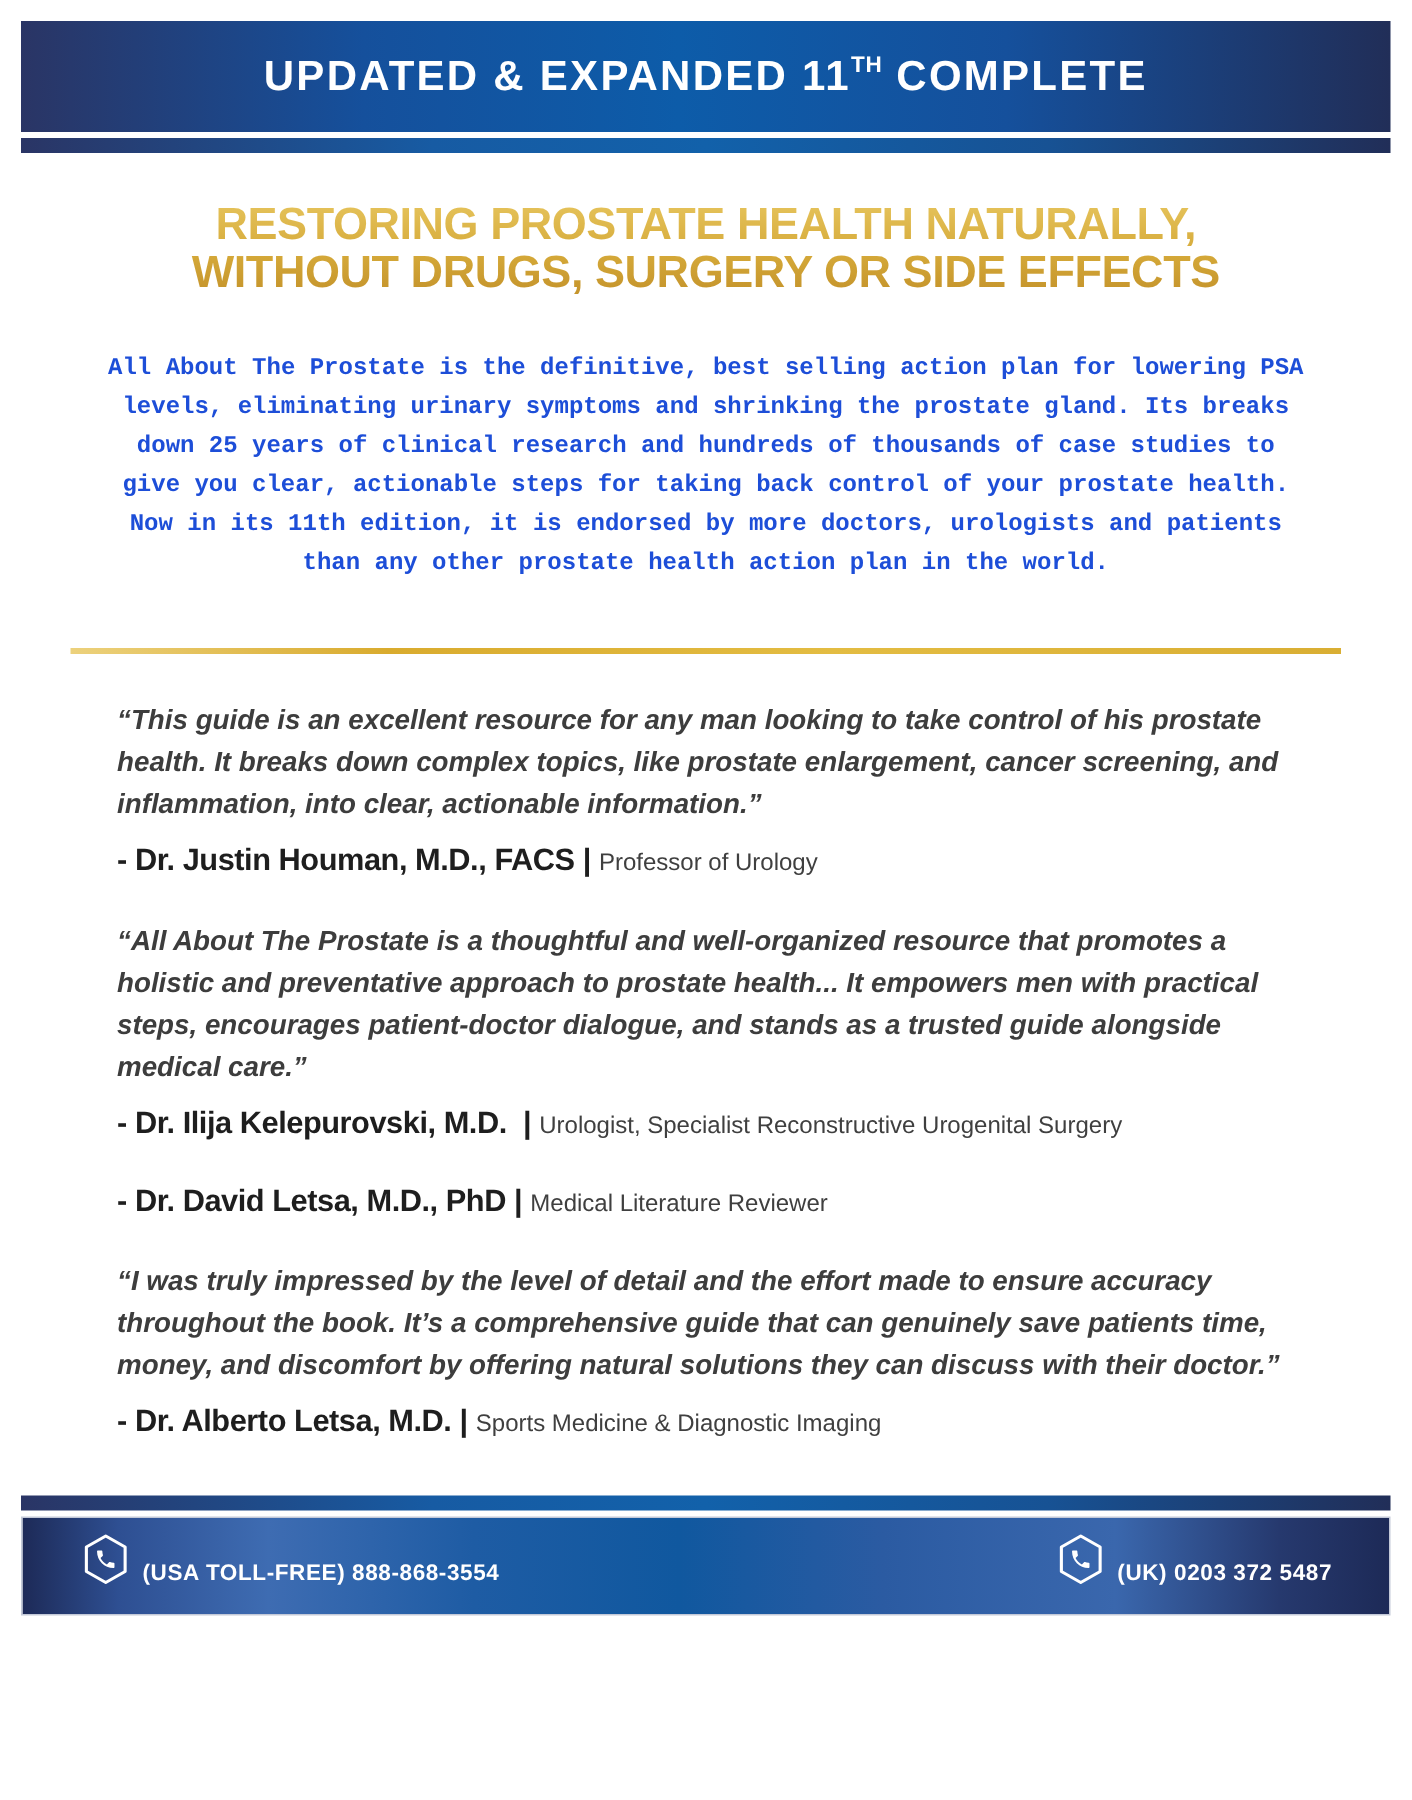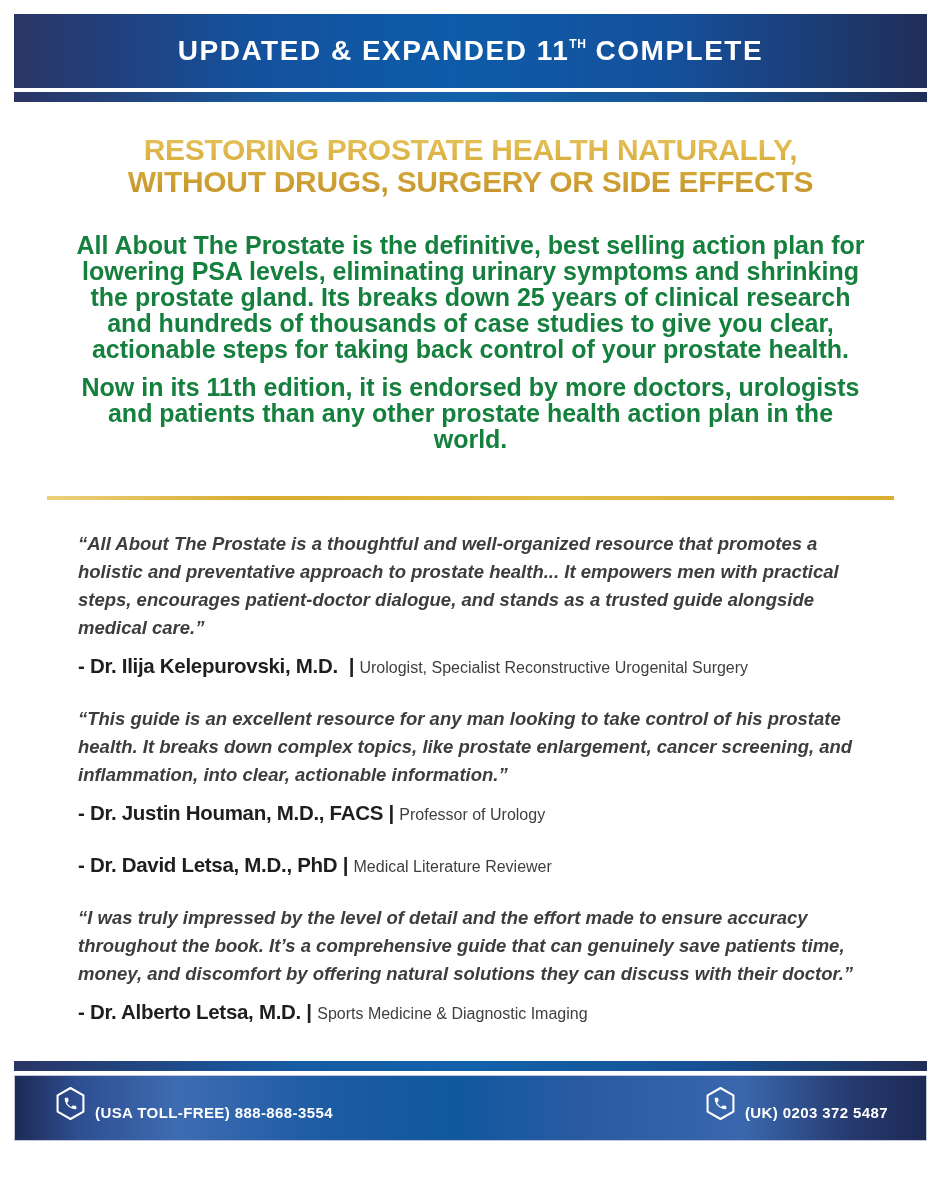--- a/index.html
+++ b/index.html
@@ -23,21 +23,21 @@
     align-items: center;
     justify-content: center;
   }
   .banner-text {
     color: #ffffff;
     font-weight: bold;
     font-size: 28px;
     letter-spacing: 1.5px;
   }
   .banner-text sup {
-    font-size: 12px;
+    font-size: 15px;
     vertical-align: 12px;
     letter-spacing: 0.5px;
   }
   .thin-bar {
     margin-top: 4px;
     height: 10px;
     background: linear-gradient(90deg, #2a3565 0%, #175ba3 30%, #1261aa 50%, #175294 75%, #212e58 100%);
   }
 
   
@@ -54,26 +54,27 @@
     -webkit-text-fill-color: transparent;
     color: #d1a634;
   }
   .headline span { display: block; }
 
   
   .intro {
     margin: 34px auto 0;
     max-width: 800px;
     text-align: center;
-    color: #15803d;
-    font-weight: bold;
-    font-size: 25px;
+    color: #1d4ed8;
+    font-weight: bold;
+    font-size: 16px;
     line-height: 26px;
-  }
-  .intro p + p { margin-top: 12px; }
+    font-family: Liberation Mono, monospace;
+  }
+  .intro p + p { }
 
   
   .divider {
     margin: 44px 0 0 33px;
     width: 847px;
     height: 4px;
     background: linear-gradient(90deg, #ecd17c 0%, #d9ab2e 25%, #e3bc42 60%, #d9ae33 100%);
   }
 
   
@@ -147,27 +148,27 @@
 <div class="intro">
   <p>All About The Prostate is the definitive, best selling action plan for lowering PSA levels, eliminating urinary symptoms and shrinking the prostate gland. Its breaks down 25 years of clinical research and hundreds of thousands of case studies to give you clear, actionable steps for taking back control of your prostate health.</p>
   <p>Now in its 11th edition, it is endorsed by more doctors, urologists and patients than any other prostate health action plan in the world.</p>
 </div>
 
 <div class="divider"></div>
 
 <div class="testimonials">
 
   <div class="testimonial">
+    <p class="t-quote">“This guide is an excellent resource for any man looking to take control of his prostate health. It breaks down complex topics, like prostate enlargement, cancer screening, and inflammation, into clear, actionable information.”</p>
+    <p class="t-attr"><span class="t-name">- Dr. Justin Houman, M.D., FACS | </span><span class="t-role">Professor of Urology</span></p>
+  </div>
+
+  <div class="testimonial">
     <p class="t-quote">“All About The Prostate is a thoughtful and well-organized resource that promotes a holistic and preventative approach to prostate health... It empowers men with practical steps, encourages patient-doctor dialogue, and stands as a trusted guide alongside medical care.”</p>
     <p class="t-attr"><span class="t-name">- Dr. Ilija Kelepurovski, M.D. &nbsp;| </span><span class="t-role">Urologist, Specialist Reconstructive Urogenital Surgery</span></p>
-  </div>
-
-  <div class="testimonial">
-    <p class="t-quote">“This guide is an excellent resource for any man looking to take control of his prostate health. It breaks down complex topics, like prostate enlargement, cancer screening, and inflammation, into clear, actionable information.”</p>
-    <p class="t-attr"><span class="t-name">- Dr. Justin Houman, M.D., FACS | </span><span class="t-role">Professor of Urology</span></p>
   </div>
 
   <div class="testimonial">
     <p class="t-attr"><span class="t-name">- Dr. David Letsa, M.D., PhD | </span><span class="t-role">Medical Literature Reviewer</span></p>
   </div>
 
   <div class="testimonial">
     <p class="t-quote">“I was truly impressed by the level of detail and the effort made to ensure accuracy throughout the book. It’s a comprehensive guide that can genuinely save patients time, money, and discomfort by offering natural solutions they can discuss with their doctor.”</p>
     <p class="t-attr"><span class="t-name">- Dr. Alberto Letsa, M.D. | </span><span class="t-role">Sports Medicine &amp; Diagnostic Imaging</span></p>
   </div>

